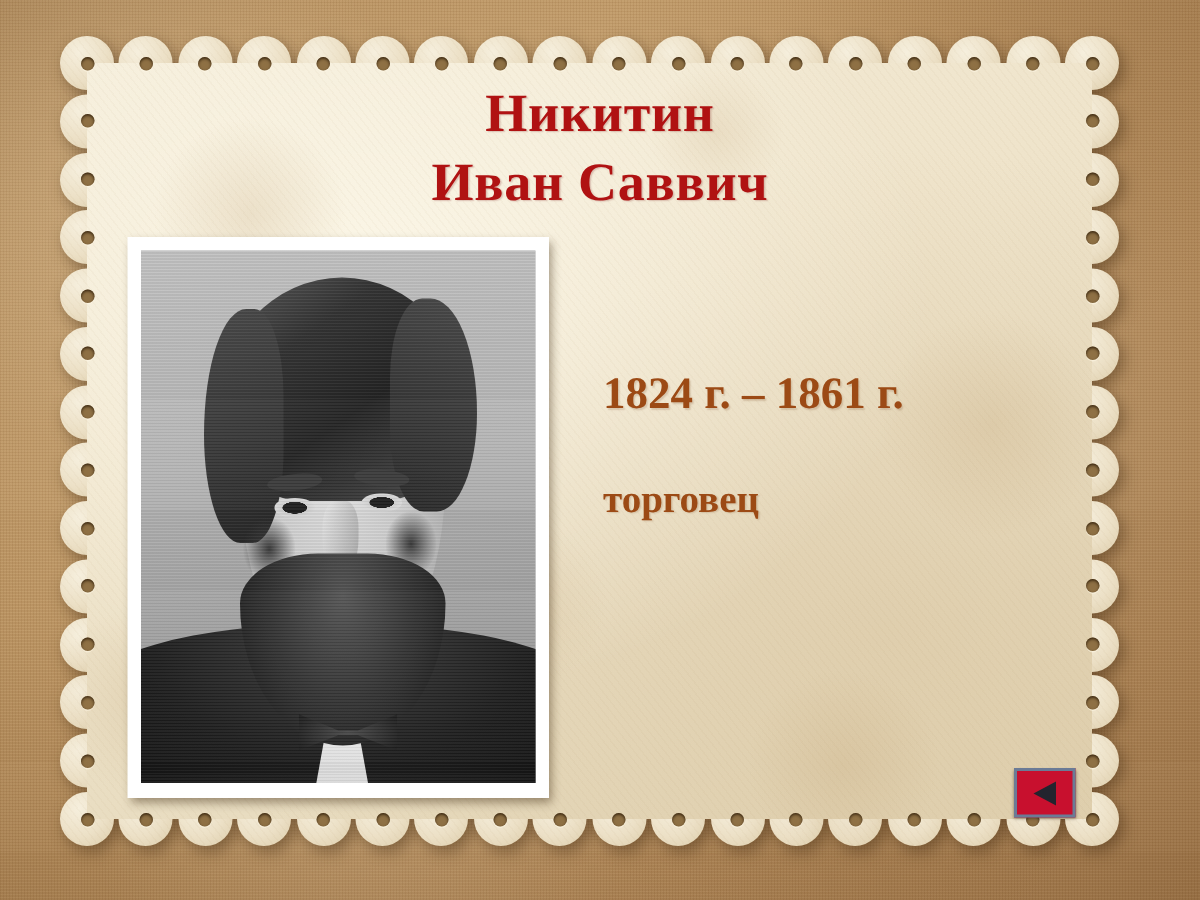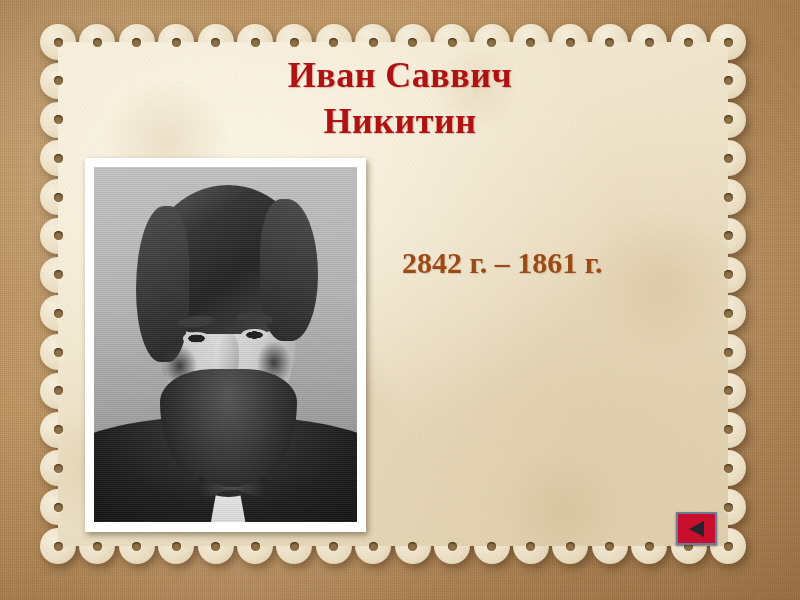--- a/index.html
+++ b/index.html
@@ -348,22 +348,22 @@
         <div class="scallop-hole" style="left: 683.5px; top: 401.192px;"></div>
         <div class="scallop-hole" style="left: 13.5px; top: 439.962px;"></div>
         <div class="scallop-hole" style="left: 683.5px; top: 439.962px;"></div>
         <div class="scallop-hole" style="left: 13.5px; top: 478.731px;"></div>
         <div class="scallop-hole" style="left: 683.5px; top: 478.731px;"></div>
       </div>
     <div id="lace-grain"></div>
   </div>
 
   <div id="title-block">
+    <div class="title-line">Никитин</div>
     <div class="title-line">Иван Саввич</div>
-    <div class="title-line">Никитин</div>
   </div>
 
   <div id="portrait-frame">
     <div id="portrait-photo">
       <div class="bg"></div>
       <div class="coat"></div>
       <div class="neck"></div>
       <div class="shirt"></div>
       <div class="face"></div>
       <div class="hair"></div>
@@ -377,22 +377,23 @@
       <div class="eye-r"></div>
       <div class="nose"></div>
       <div class="mous"></div>
       <div class="beard"></div>
       <div class="bowtie"></div>
       <div class="grain"></div>
     </div>
   </div>
 
   <div id="info-block">
-    <div class="info-dates">2842 г. – 1861 г.</div>
+    <div class="info-dates">1824 г. – 1861 г.</div>
     <div id="role-list">
+      <div class="info-role">торговец</div>
     </div>
   </div>
 
   <div id="back-button" title="">
     <span>
       <svg width="20" height="18" viewBox="0 0 20 18" aria-hidden="true">
         <polygon points="17,1 17,17 2,9" fill="#23242e"></polygon>
       </svg>
     </span>
   </div>

